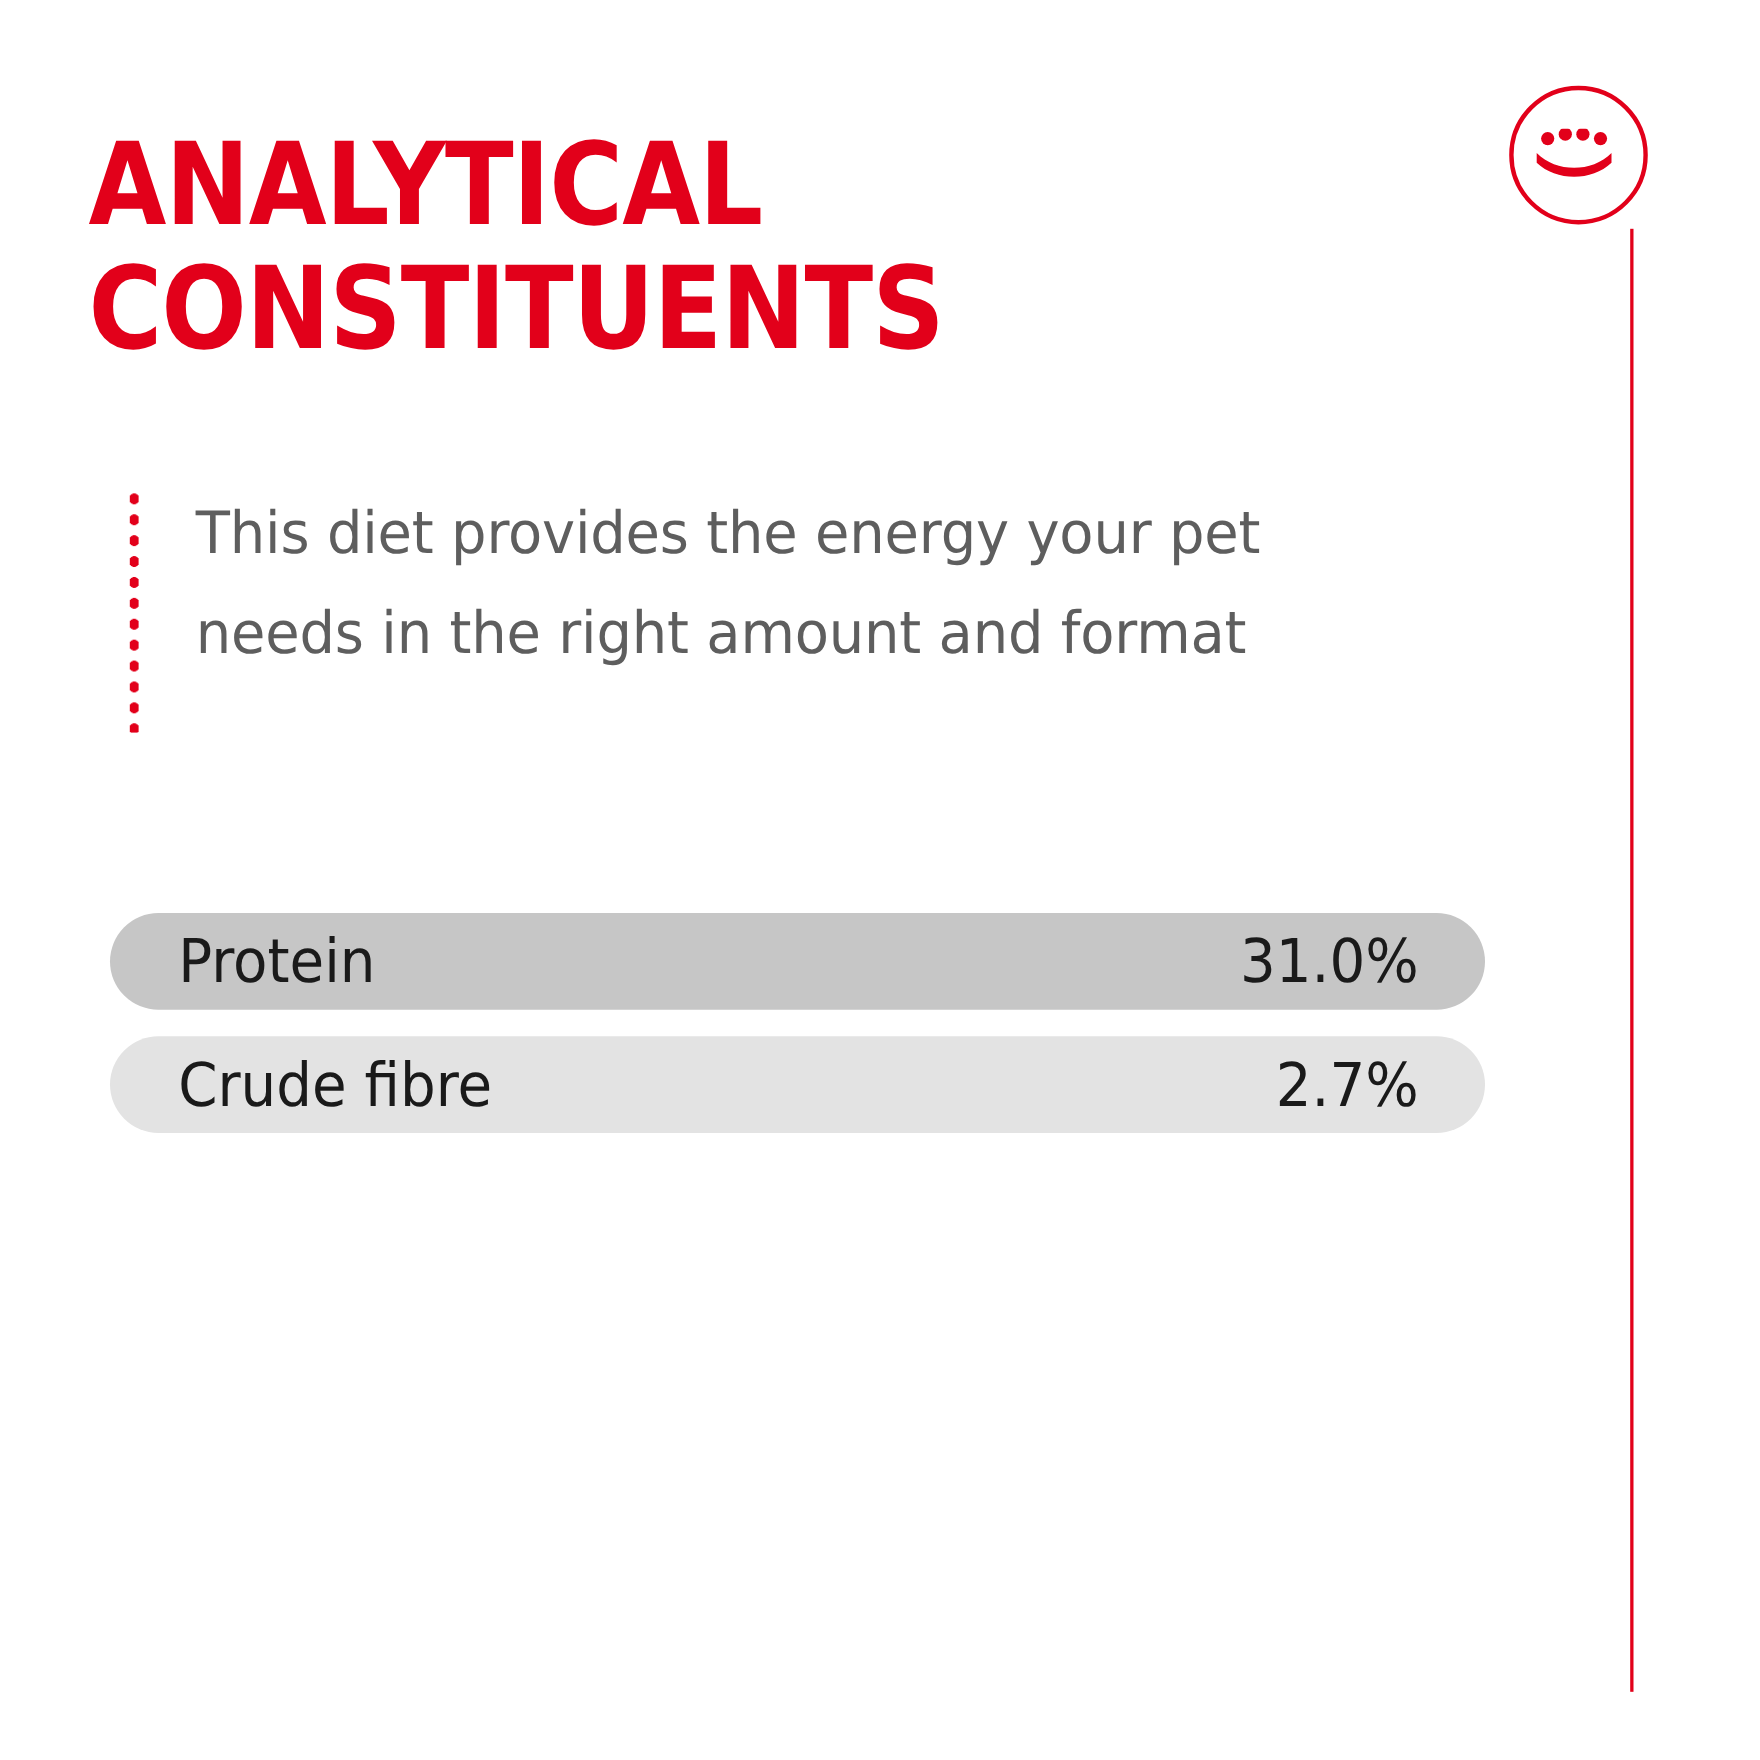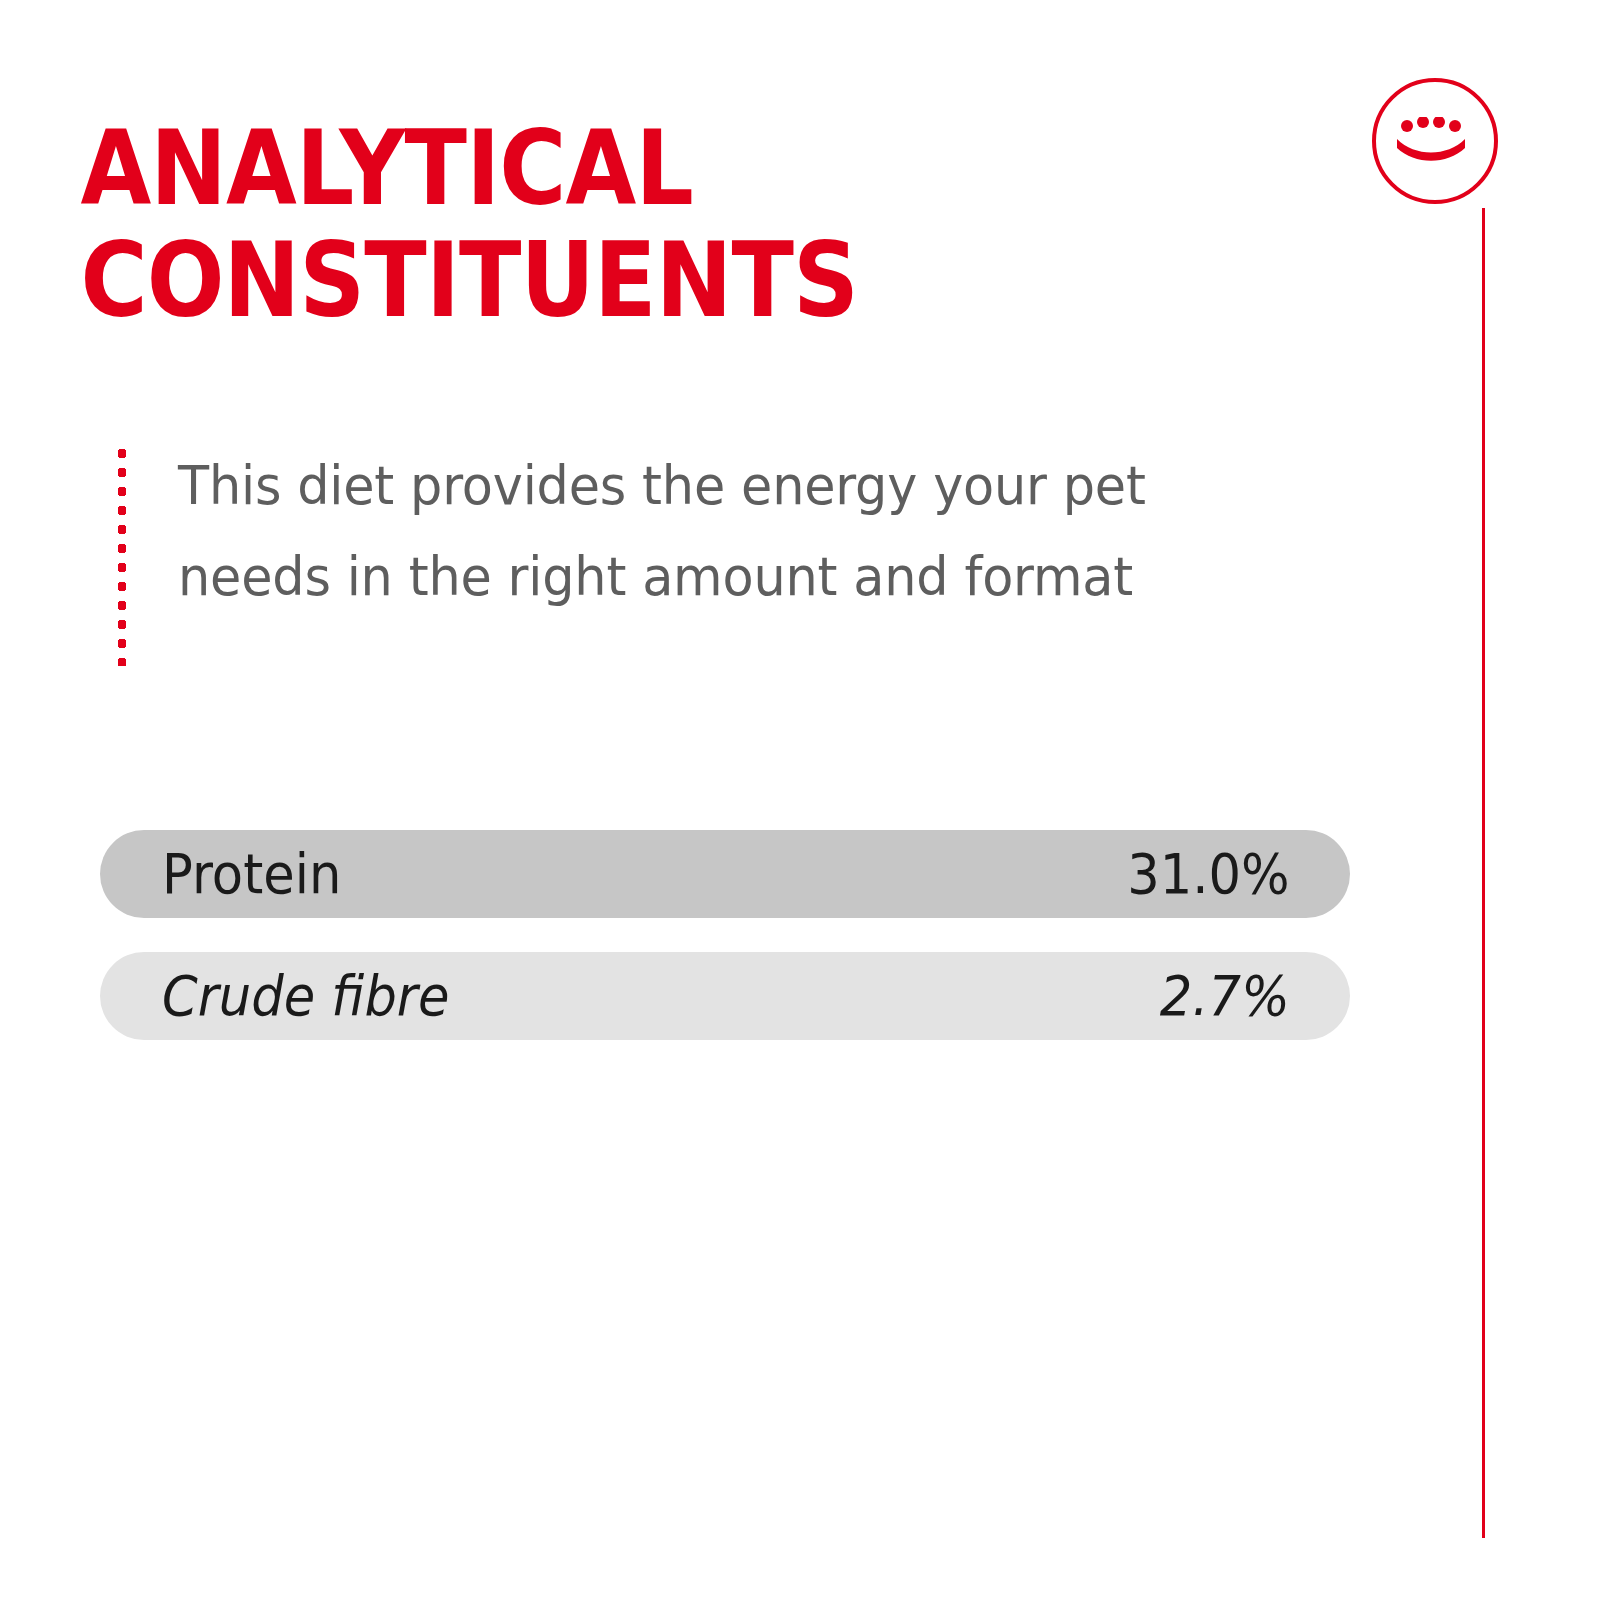--- a/index.html
+++ b/index.html
@@ -105,24 +105,24 @@
     width: 1250px;
   }
   .row {
     display: flex;
     align-items: center;
     justify-content: space-between;
     height: 88px;
     border-radius: 46px;
     padding: 0 60px 0 62px;
     box-sizing: border-box;
-    margin-bottom: 34px;
+    margin-bottom: 24px;
   }
   .row.dark { background: #C6C6C6; }
-  .row.light { background: #E3E3E3; font-style: italic; }
+  .row.light { background: #E3E3E3; }
   .row-label,
   .row-value {
     color: #1A1A1A;
     font-family: "DejaVu Sans", sans-serif;
     font-size: 55px;
     font-weight: 400;
     line-height: 1;
     transform: scaleX(0.93);
     transform-origin: left center;
     white-space: nowrap;

